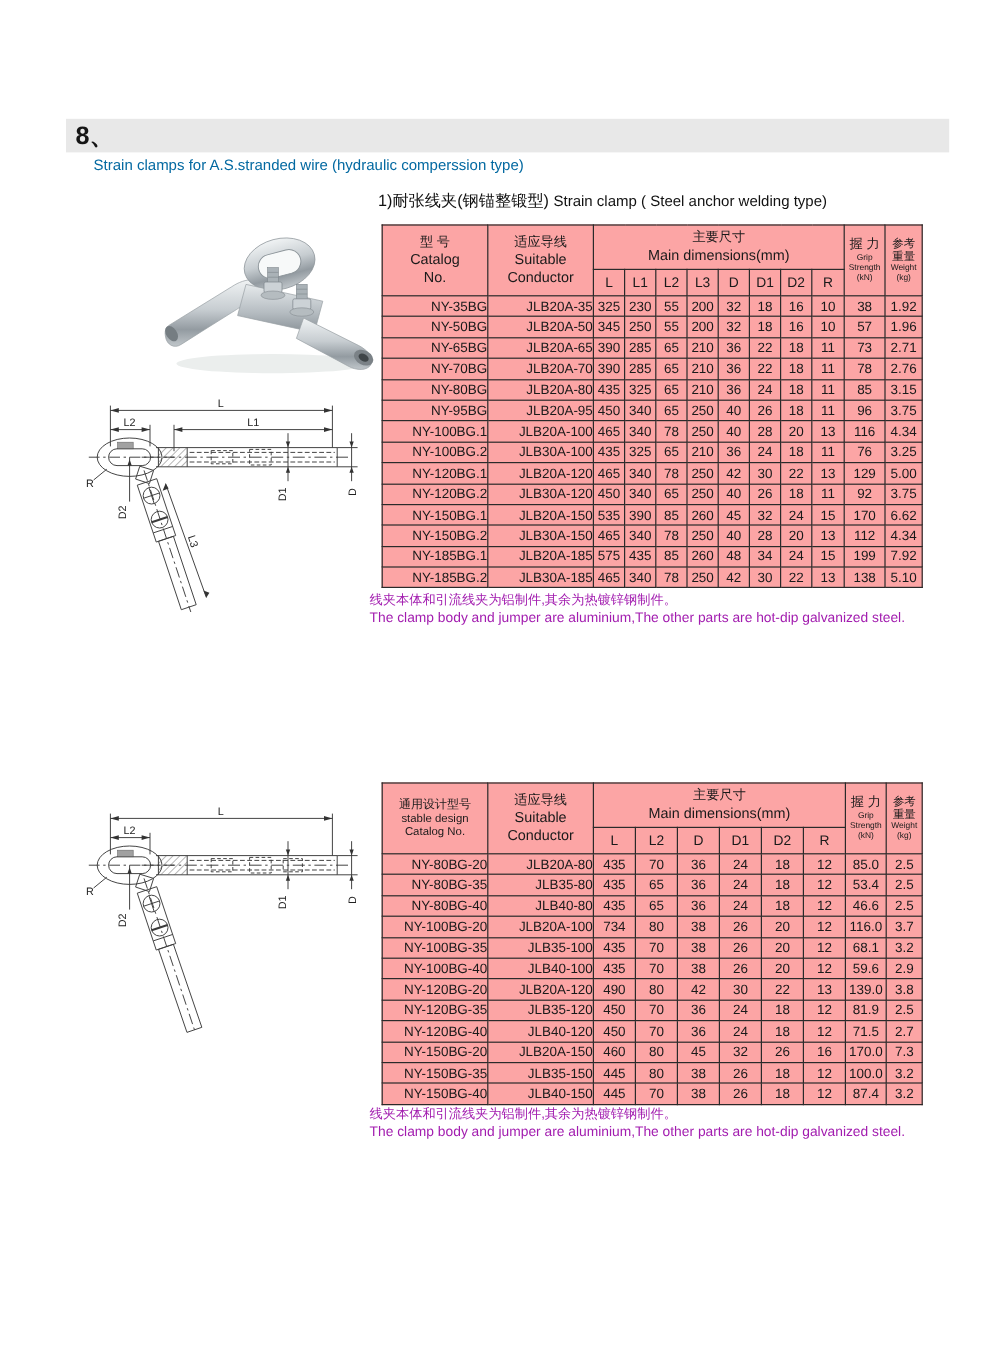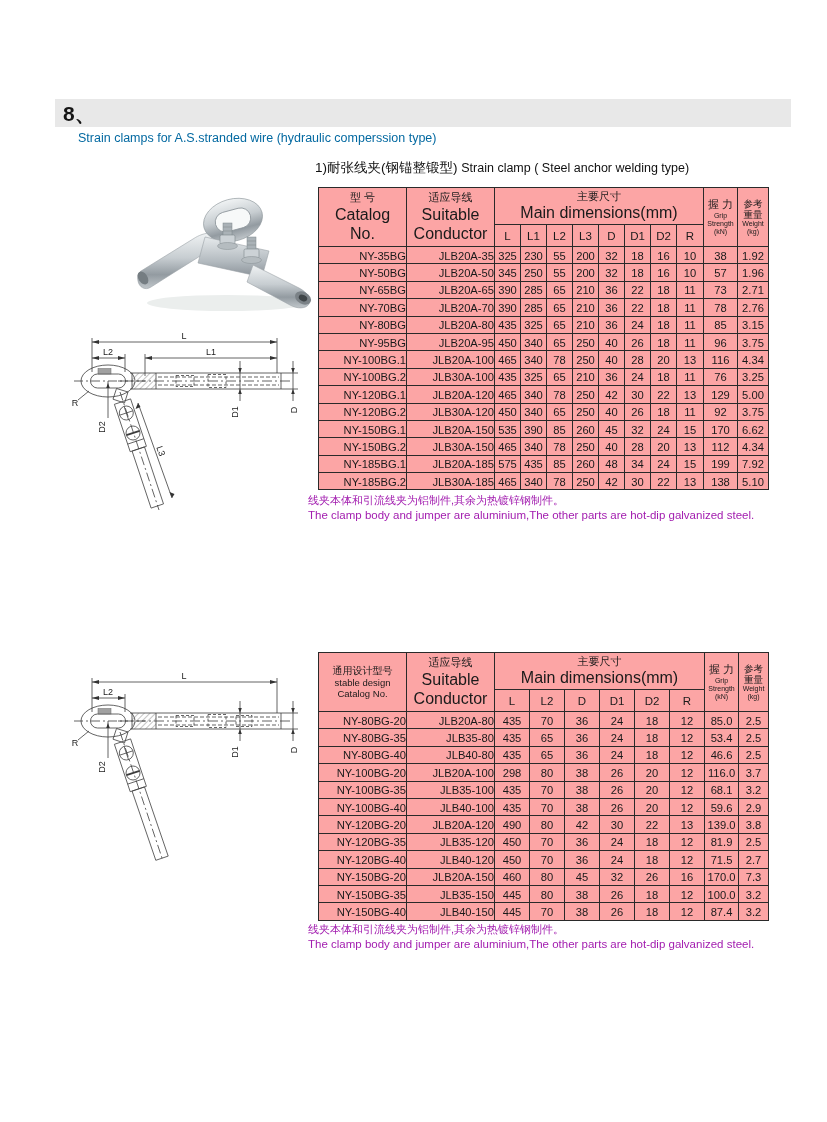--- a/index.html
+++ b/index.html
@@ -26,21 +26,21 @@
   }
   #table1 { top:187px; }
   #table2 { top:652px; }
   .spec th, .spec td { border:1px solid #2a2a2a; text-align:center; font-weight:normal; overflow:hidden; }
   .spec thead tr.r1 th { height:37px; vertical-align:middle; }
   .spec thead tr.r2 th { height:22px; font-size:11.5px; }
   .spec tbody td { height:17.4px; font-size:11.2px; padding-top:1px; }
   .spec tbody td:first-child  { text-align:right; padding-left:9px; }
   .spec tbody td:nth-child(2) { text-align:right; padding-left:4px; }
   .zh  { font-size:11px; line-height:1.25; }
-  .en-m{ font-size:16px; line-height:1.2; }
+  .en-m{ font-size:12px; line-height:1.2; }
   .tiny{ font-size:7px; line-height:1.18; }
   .wzh { font-size:9.5px; line-height:1.18; }
   .czh2{ font-size:10px; line-height:1.2; }
   .cen2{ font-size:9.5px; line-height:1.2; }
 
   .note { position:absolute; left:308px; width:470px; color:#a21caf; }
   #note1 { top:494px; }
   #note2 { top:923px; }
   .note .nzh { font-size:11px; line-height:1.2; }
   .note .nen { font-size:11.5px; line-height:1.25; margin-top:1px; }
@@ -585,21 +585,21 @@
         <td>36</td>
         <td>24</td>
         <td>18</td>
         <td>12</td>
         <td>46.6</td>
         <td>2.5</td>
       </tr>
       <tr>
         <td>NY-100BG-20</td>
         <td>JLB20A-100</td>
-        <td>298</td>
+        <td>734</td>
         <td>80</td>
         <td>38</td>
         <td>26</td>
         <td>20</td>
         <td>12</td>
         <td>116.0</td>
         <td>3.7</td>
       </tr>
       <tr>
         <td>NY-100BG-35</td>

